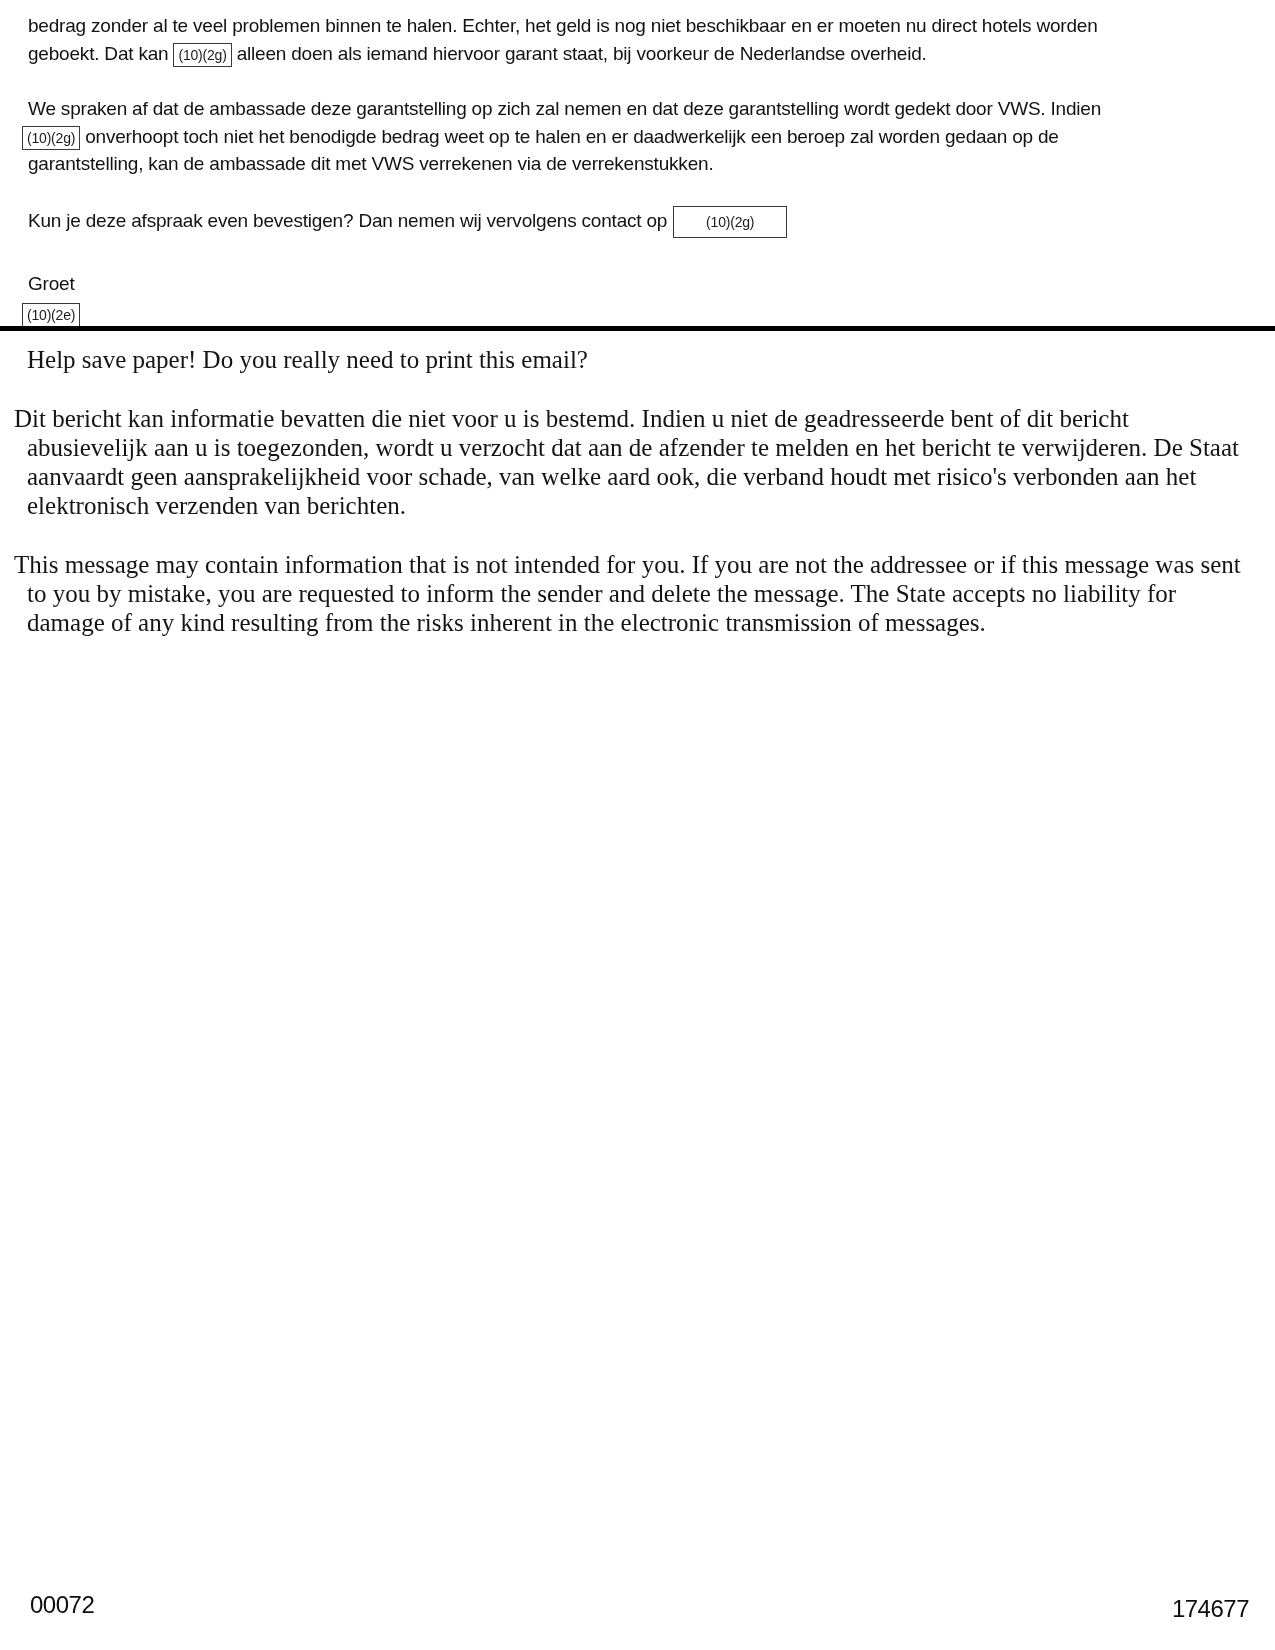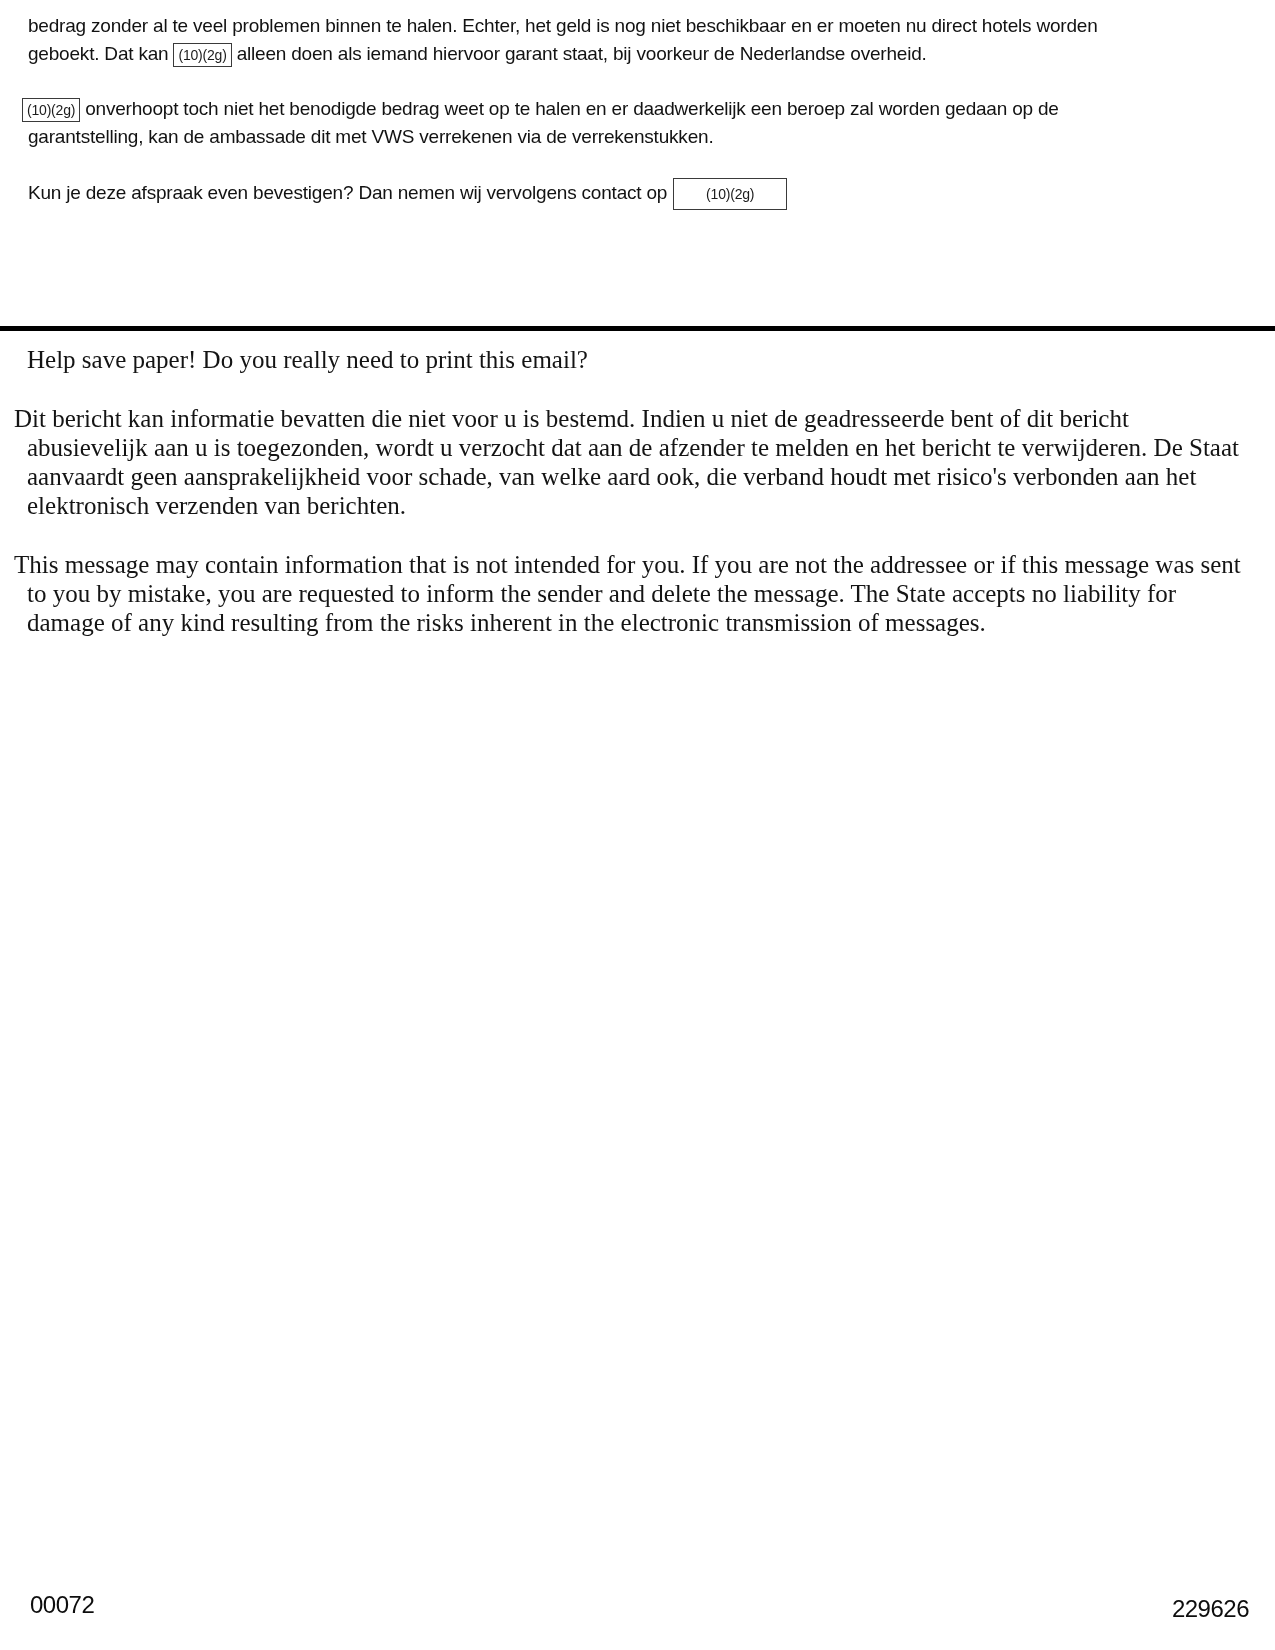--- a/index.html
+++ b/index.html
@@ -93,28 +93,33 @@
 <body>
 
 <div class="email-body">
 
   <div class="para">
     <div class="line">bedrag zonder al te veel problemen binnen te halen. Echter, het geld is nog niet beschikbaar en er moeten nu direct hotels worden</div>
     <div class="line"><span>geboekt. Dat kan</span><span class="redaction">(10)(2g)</span><span>alleen doen als iemand hiervoor garant staat, bij voorkeur de Nederlandse overheid.</span></div>
   </div>
 
   <div class="para">
+    <div class="line">We spraken af dat de ambassade deze garantstelling op zich zal nemen en dat deze garantstelling wordt gedekt door VWS. Indien</div>
     <div class="line"><span class="redaction lead">(10)(2g)</span><span>onverhoopt toch niet het benodigde bedrag weet op te halen en er daadwerkelijk een beroep zal worden gedaan op de</span></div>
     <div class="line">garantstelling, kan de ambassade dit met VWS verrekenen via de verrekenstukken.</div>
   </div>
 
   <div class="para">
     <div class="line"><span>Kun je deze afspraak even bevestigen? Dan nemen wij vervolgens contact op</span><span class="redaction wide">(10)(2g)</span></div>
   </div>
 
+  <div class="signature">
+    <div class="line greeting">Groet</div>
+    <div class="line"><span class="redaction">(10)(2e)</span></div>
+  </div>
 
 </div>
 
 <div class="rule"></div>
 
 <div class="serif-section">
 
   <div class="eco-notice">Help save paper! Do you really need to print this email?</div>
 
   <div class="disclaimer">
@@ -126,13 +131,13 @@
 
   <div class="disclaimer">
     <div class="dline first">This message may contain information that is not intended for you. If you are not the addressee or if this message was sent</div>
     <div class="dline">to you by mistake, you are requested to inform the sender and delete the message. The State accepts no liability for</div>
     <div class="dline">damage of any kind resulting from the risks inherent in the electronic transmission of messages.</div>
   </div>
 
 </div>
 
 <div class="page-num left">00072</div>
-<div class="page-num right">229626</div>
+<div class="page-num right">174677</div>
 
 </body></html>

